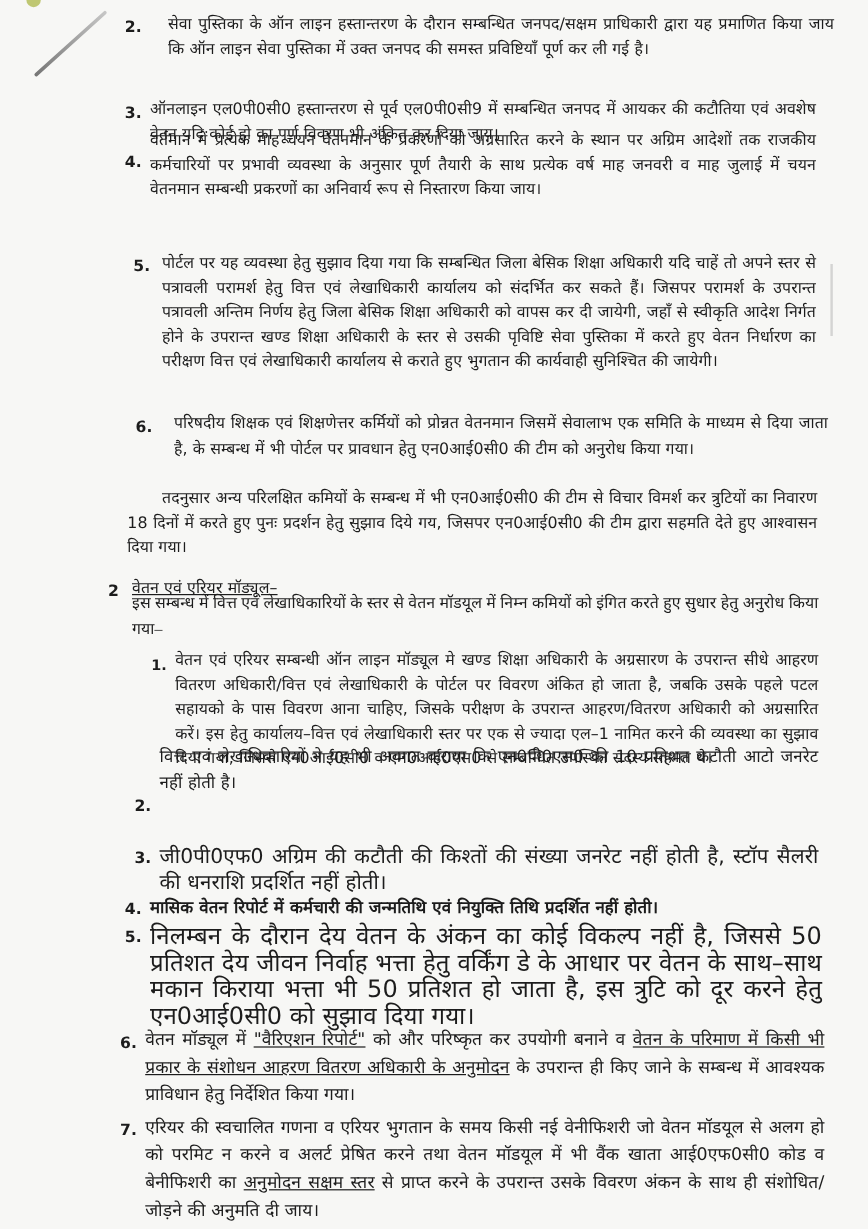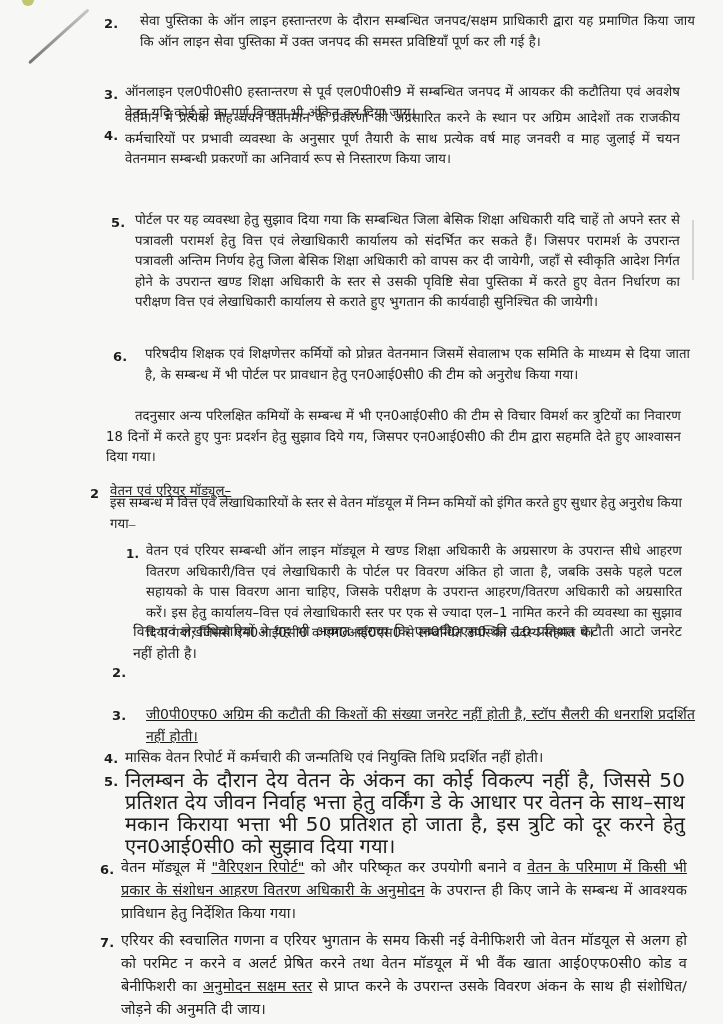--- a/index.html
+++ b/index.html
@@ -65,25 +65,25 @@
     <div class="item">
       <span class="num" style="left:126px;top:544px;font-size:12px;">1.</span>
       <div class="txt" style="left:146px;top:541px;width:536px;">वेतन एवं एरियर सम्बन्धी ऑन लाइन मॉड्यूल मे खण्ड शिक्षा अधिकारी के अग्रसारण के उपरान्त सीधे आहरण वितरण अधिकारी/वित्त एवं लेखाधिकारी के पोर्टल पर विवरण अंकित हो जाता है, जबकि उसके पहले पटल सहायको के पास विवरण आना चाहिए, जिसके परीक्षण के उपरान्त आहरण/वितरण अधिकारी को अग्रसारित करें। इस हेतु कार्यालय–वित्त एवं लेखाधिकारी स्तर पर एक से ज्यादा एल–1 नामित करने की व्यवस्था का सुझाव दिया गया, जिससे एन0आई0सी0 व एम0आई0एस0 से सम्बन्धित उपस्थित सदस्य सहमत थे।</div>
     </div>
     <div class="item">
       <span class="num" style="left:112px;top:663px;">2.</span>
       <div class="txt" style="left:133px;top:620px;width:549px;font-size:14px;line-height:22px;">वित्त एवं लेखाधिकारियों ने यह भी अवगत कराया कि एन0पी0एस0 की 10 प्रतिशत कटौती आटो जनरेट नहीं होती है।</div>
     </div>
     <div class="item">
       <span class="num" style="left:112px;top:706px;">3.</span>
-      <div class="txt" style="left:146px;top:703px;width:549px;font-size:14px;line-height:22px;text-decoration:underline;">जी0पी0एफ0 अग्रिम की कटौती की किश्तों की संख्या जनरेट नहीं होती है, स्टॉप सैलरी की धनराशि प्रदर्शित नहीं होती।</div>
+      <div class="txt" style="left:133px;top:703px;width:549px;font-size:17px;line-height:22px;">जी0पी0एफ0 अग्रिम की कटौती की किश्तों की संख्या जनरेट नहीं होती है, स्टॉप सैलरी की धनराशि प्रदर्शित नहीं होती।</div>
     </div>
     <div class="item">
       <span class="num" style="left:104px;top:749px;">4.</span>
-      <div class="txt" style="left:125px;top:746px;width:560px;font-size:14px;line-height:22px;">मासिक वेतन रिपोर्ट में कर्मचारी की जन्मतिथि एवं नियुक्ति तिथि प्रदर्शित नहीं होती।</div>
+      <div class="txt" style="left:125px;top:746px;width:560px;font-size:14px;line-height:22px;font-weight:bold;">मासिक वेतन रिपोर्ट में कर्मचारी की जन्मतिथि एवं नियुक्ति तिथि प्रदर्शित नहीं होती।</div>
     </div>
     <div class="item">
       <span class="num" style="left:104px;top:772px;">5.</span>
       <div class="txt" style="left:125px;top:769px;width:560px;font-size:20px;line-height:22px;">निलम्बन के दौरान देय वेतन के अंकन का कोई विकल्प नहीं है, जिससे 50 प्रतिशत देय जीवन निर्वाह भत्ता हेतु वर्किंग डे के आधार पर वेतन के साथ–साथ मकान किराया भत्ता भी 50 प्रतिशत हो जाता है, इस त्रुटि को दूर करने हेतु एन0आई0सी0 को सुझाव दिया गया।</div>
     </div>
     <div class="item">
       <span class="num" style="left:100px;top:860px;">6.</span>
       <div class="txt" style="left:121px;top:856px;width:566px;font-size:14.5px;line-height:23px;"><span>वेतन मॉड्यूल में </span><span class="u">"वैरिएशन रिपोर्ट"</span><span> को और परिष्कृत कर उपयोगी बनाने व </span><span class="u">वेतन के परिमाण में किसी भी प्रकार के संशोधन आहरण वितरण अधिकारी के अनुमोदन</span><span> के उपरान्त ही किए जाने के सम्बन्ध में आवश्यक प्राविधान हेतु निर्देशित किया गया।</span></div>
     </div>
     <div class="item">

